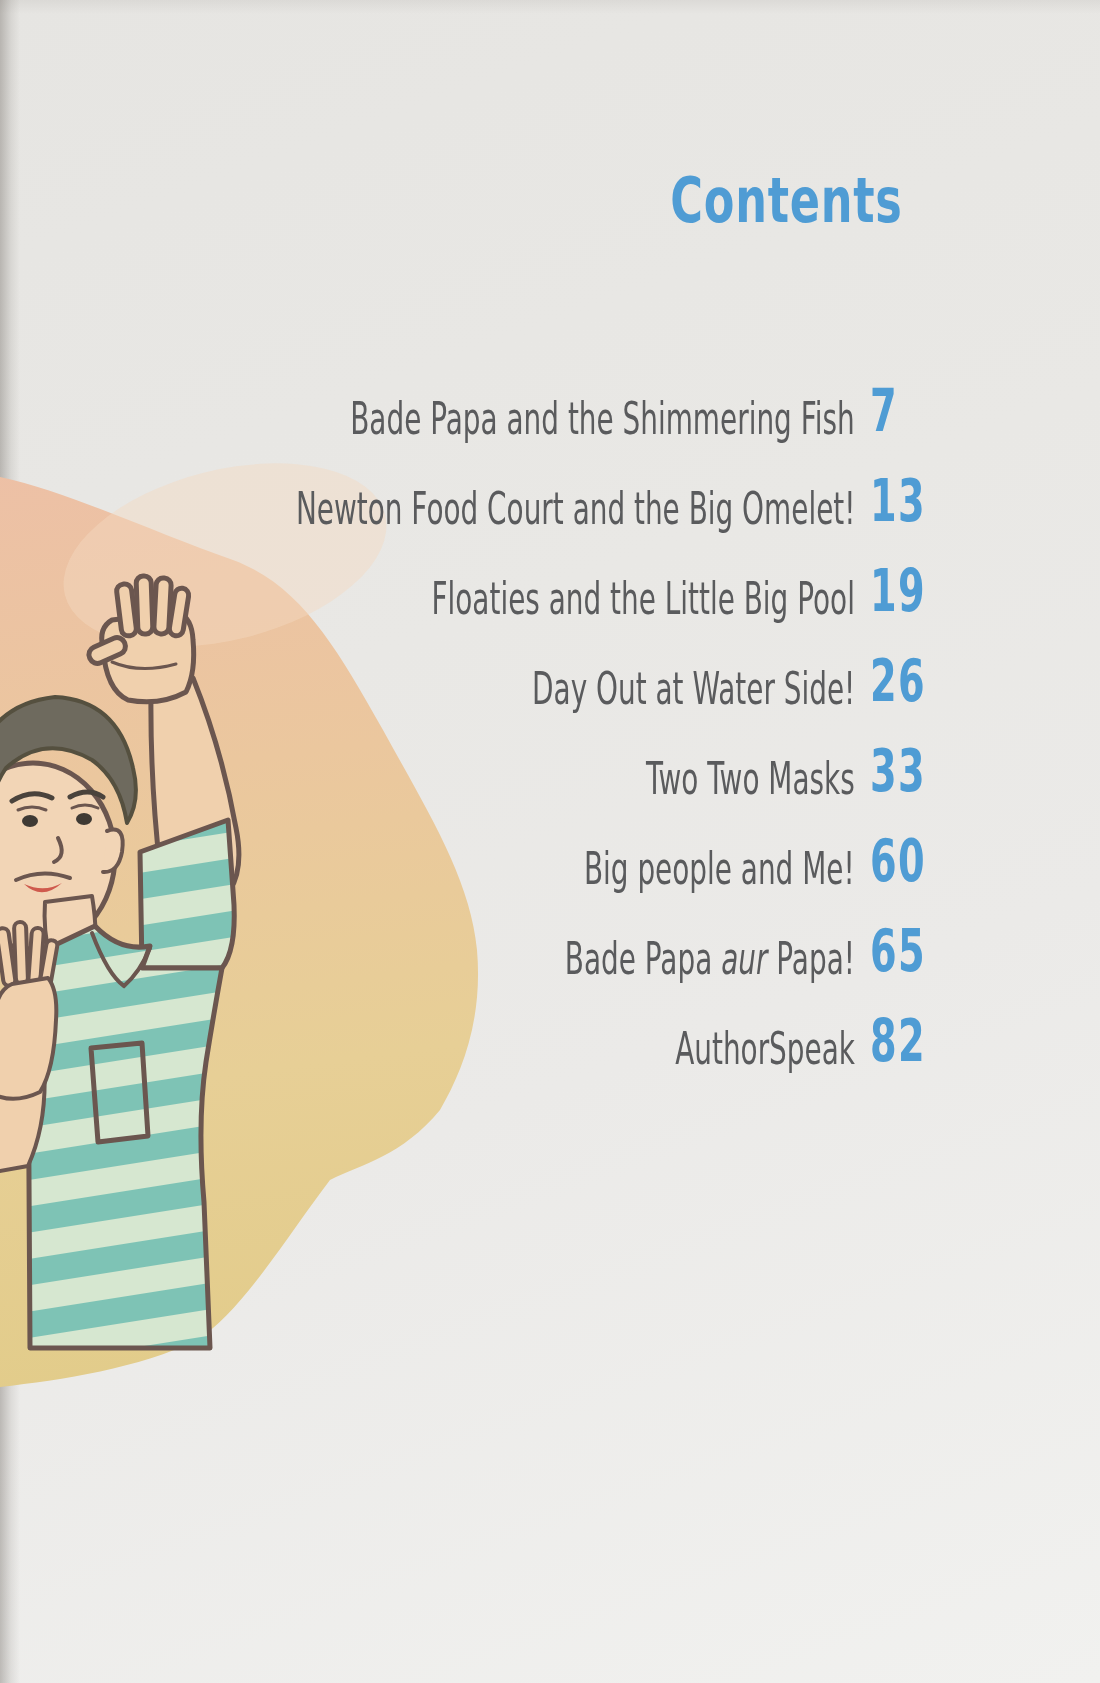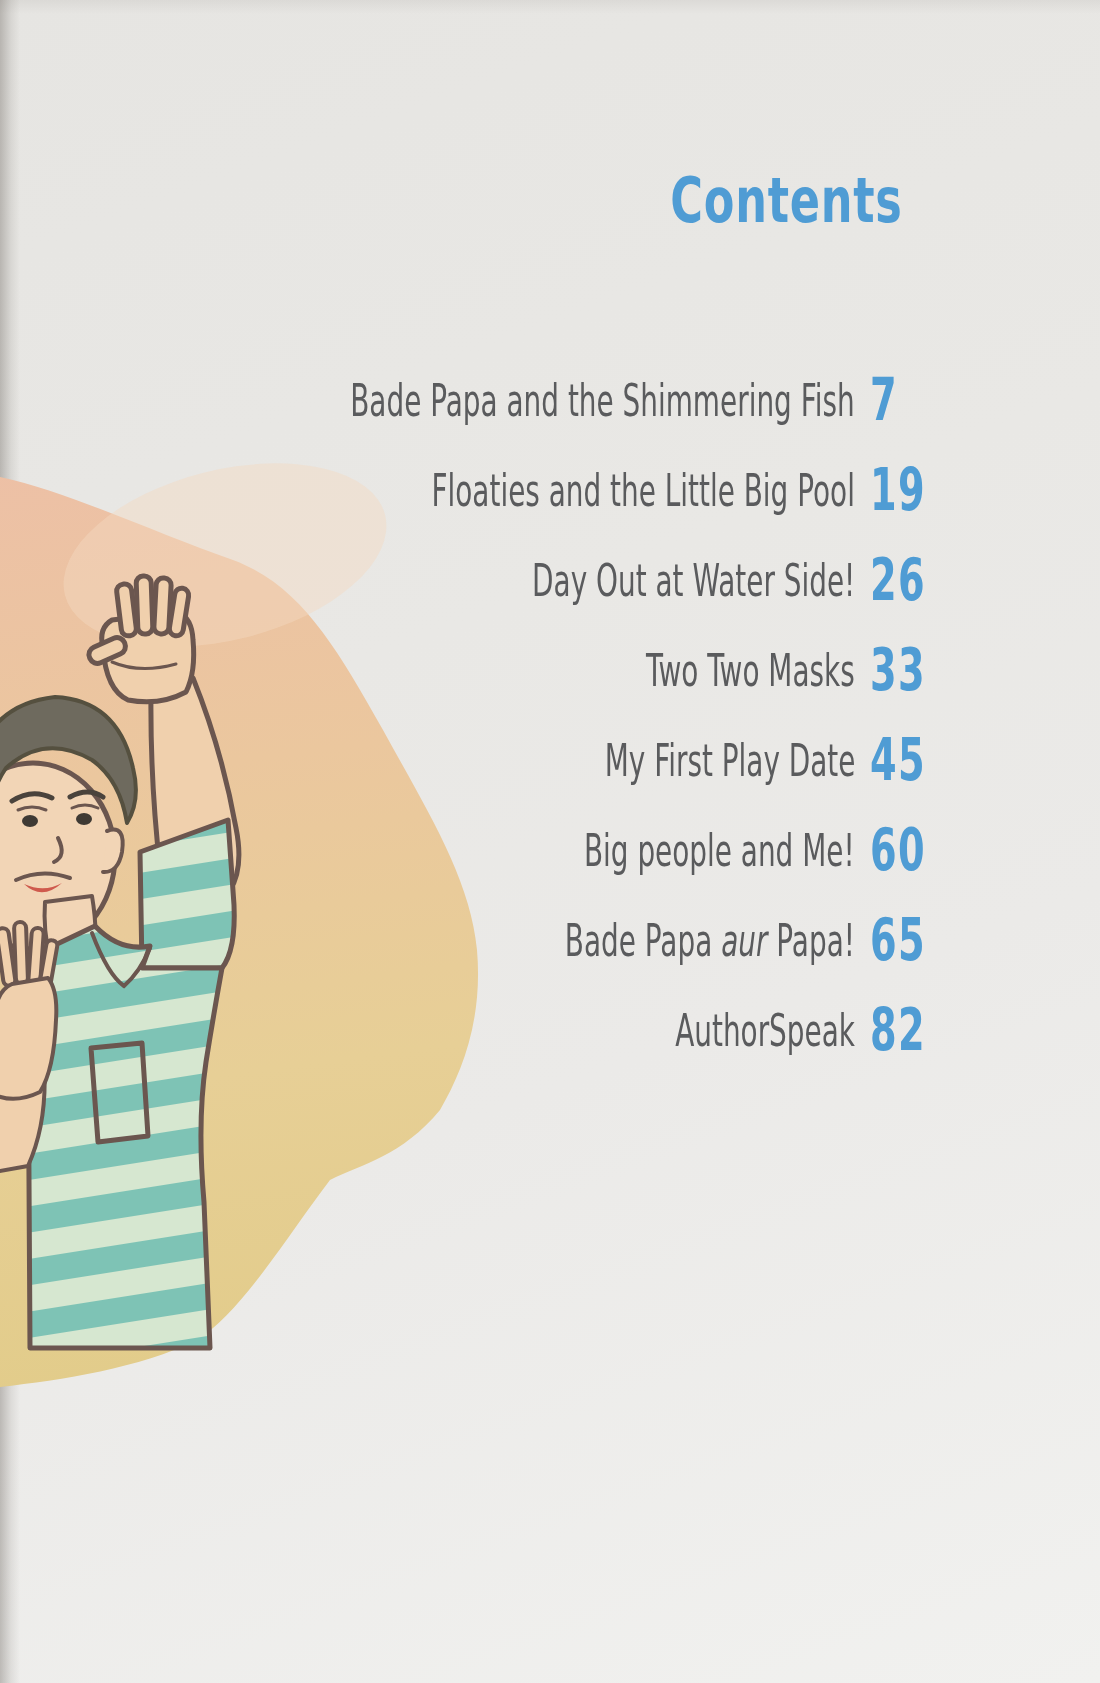--- a/index.html
+++ b/index.html
@@ -21,21 +21,21 @@
   .illust{position:absolute;left:0;top:420px;width:500px;height:980px;}
   .title{
     position:absolute;top:164px;right:197px;margin:0;
     font-size:62px;font-weight:700;letter-spacing:1px;
     color:#4f9cd4;
     transform:scaleX(.72);transform-origin:100% 50%;
     white-space:nowrap;
   }
   .toc{position:absolute;top:355px;left:0;right:0;}
   .row{
-    height:90px;display:flex;align-items:center;justify-content:flex-end;
+    height:90px;display:flex;align-items:flex-end;justify-content:flex-end;
     padding-right:180px;white-space:nowrap;
   }
   .row .t{
     display:inline-block;font-size:45px;color:#5a5b5d;letter-spacing:0px;
     transform:scaleX(.62);transform-origin:100% 50%;
     margin-right:15px;
   }
   .row .t i{font-style:italic;}
   .row .n{
     display:inline-block;width:50px;font-size:58px;font-weight:700;color:#4f9cd4;
@@ -125,41 +125,41 @@
 </svg>
 
 <h1 class="title">Contents</h1>
 
 <div class="toc">
   <div class="row">
     <span class="t"><span class="pre">Bade Papa and the Shimmering Fish</span><i class="it"></i><span class="post"></span></span>
     <span class="n">7</span>
   </div>
 
+  <div class="row">
+    <span class="t"><span class="pre">Newton Food Court and the Big Omelet!</span><i class="it"></i><span class="post"></span></span>
+    <span class="n">13</span>
+  </div>
 
   <div class="row">
     <span class="t"><span class="pre">Floaties and the Little Big Pool</span><i class="it"></i><span class="post"></span></span>
     <span class="n">19</span>
   </div>
 
   <div class="row">
     <span class="t"><span class="pre">Day Out at Water Side!</span><i class="it"></i><span class="post"></span></span>
     <span class="n">26</span>
   </div>
 
   <div class="row">
     <span class="t"><span class="pre">Two Two Masks</span><i class="it"></i><span class="post"></span></span>
     <span class="n">33</span>
   </div>
 
 
-  <div class="row">
-    <span class="t"><span class="pre">My First Play Date</span><i class="it"></i><span class="post"></span></span>
-    <span class="n">45</span>
-  </div>
 
 
 
   <div class="row">
     <span class="t"><span class="pre">Big people and Me!</span><i class="it"></i><span class="post"></span></span>
     <span class="n">60</span>
   </div>
 
   <div class="row">
     <span class="t"><span class="pre">Bade Papa </span><i class="it">aur</i><span class="post"> Papa!</span></span>

